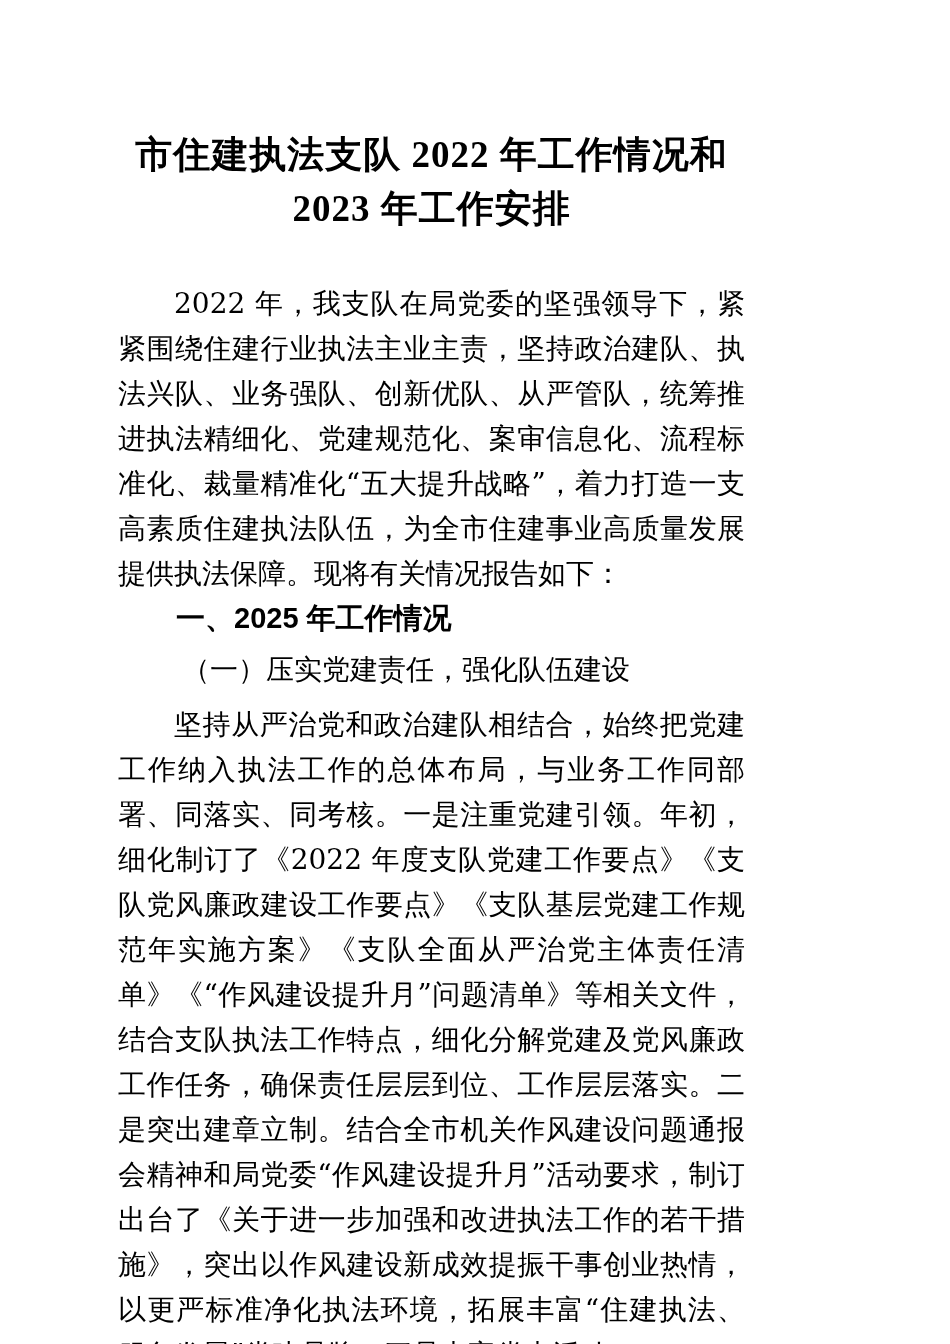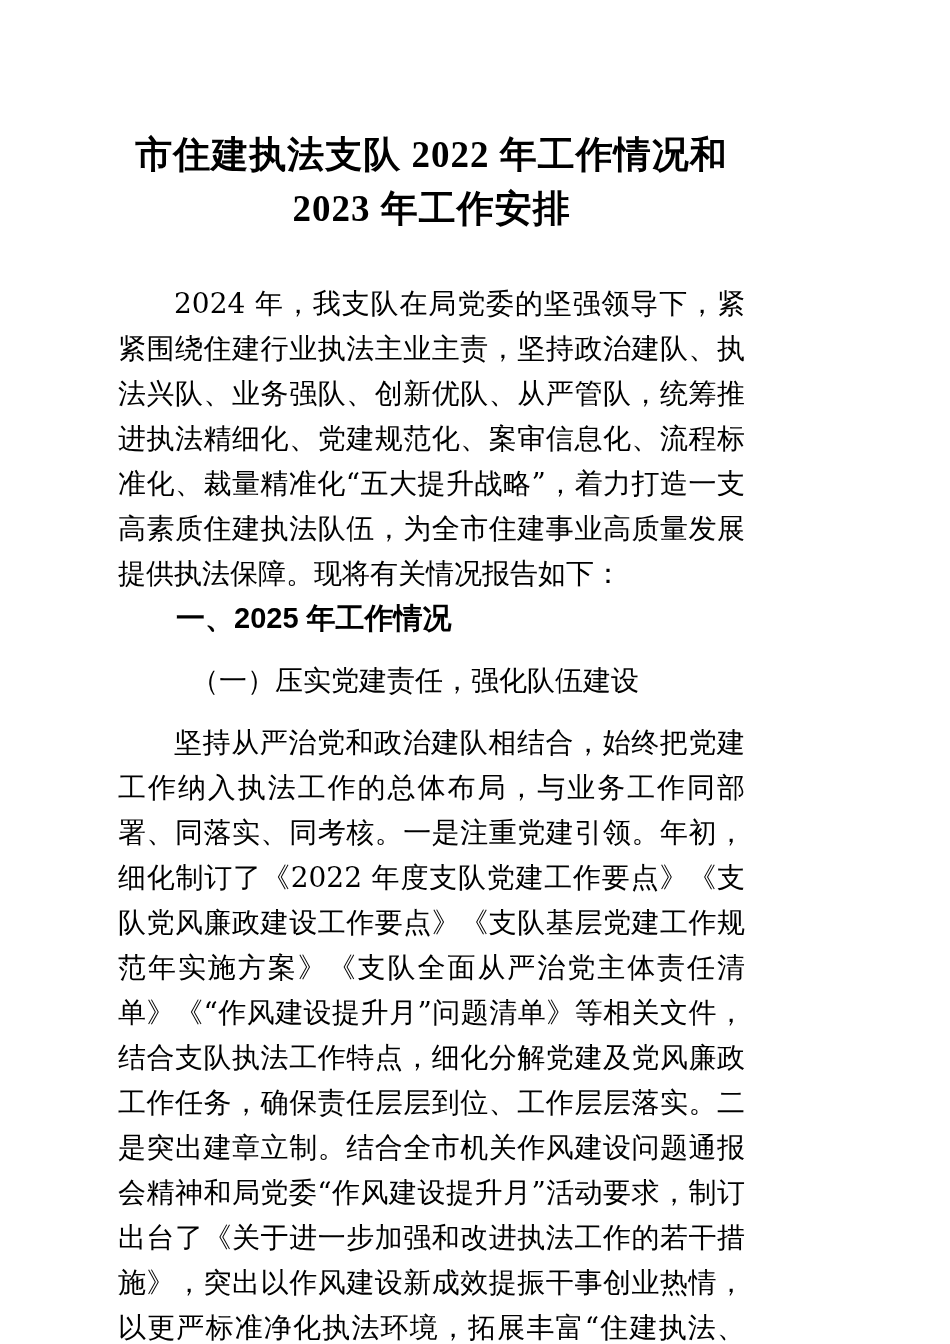--- a/index.html
+++ b/index.html
@@ -38,34 +38,34 @@
   }
   .h-hei {
     font-family: "Liberation Sans", "DejaVu Sans", sans-serif;
     font-weight: bold;
     font-size: 29px;
     line-height: 45px;
     text-indent: 2em;
     margin: 0;
   }
   .h-kai {
-    font-family: Liberation Serif, serif;
+    font-family: Liberation Mono, monospace;
     font-weight: 500;
     font-size: 28px;
     line-height: 45px;
     text-indent: 2em;
-    margin: 17px;
+    margin: 8px;
   }
 </style>
 </head>
 <body>
 
 <div class="page">
   <h1 class="doc-title">市住建执法支队 2022 年工作情况和 2023 年工作安排</h1>
 
-  <p class="par">2024 年，我支队在局党委的坚强领导下，紧紧围绕住建行业执法主业主责，坚持政治建队、执法兴队、业务强队、创新优队、从严管队，统筹推进执法精细化、党建规范化、案审信息化、流程标准化、裁量精准化“五大提升战略”，着力打造一支高素质住建执法队伍，为全市住建事业高质量发展提供执法保障。现将有关情况报告如下：</p>
+  <p class="par">2022 年，我支队在局党委的坚强领导下，紧紧围绕住建行业执法主业主责，坚持政治建队、执法兴队、业务强队、创新优队、从严管队，统筹推进执法精细化、党建规范化、案审信息化、流程标准化、裁量精准化“五大提升战略”，着力打造一支高素质住建执法队伍，为全市住建事业高质量发展提供执法保障。现将有关情况报告如下：</p>
 
   <h2 class="h-hei">一、2025 年工作情况</h2>
 
   <h3 class="h-kai">（一）压实党建责任，强化队伍建设</h3>
 
   <p class="par">坚持从严治党和政治建队相结合，始终把党建工作纳入执法工作的总体布局，与业务工作同部署、同落实、同考核。一是注重党建引领。年初，细化制订了《2022 年度支队党建工作要点》《支队党风廉政建设工作要点》《支队基层党建工作规范年实施方案》《支队全面从严治党主体责任清单》《“作风建设提升月”问题清单》等相关文件，结合支队执法工作特点，细化分解党建及党风廉政工作任务，确保责任层层到位、工作层层落实。二是突出建章立制。结合全市机关作风建设问题通报会精神和局党委“作风建设提升月”活动要求，制订出台了《关于进一步加强和改进执法工作的若干措施》，突出以作风建设新成效提振干事创业热情，以更严标准净化执法环境，拓展丰富“住建执法、服务发展”党建品牌。三是丰富党内活动。</p>
 </div>
 
 </body></html>

